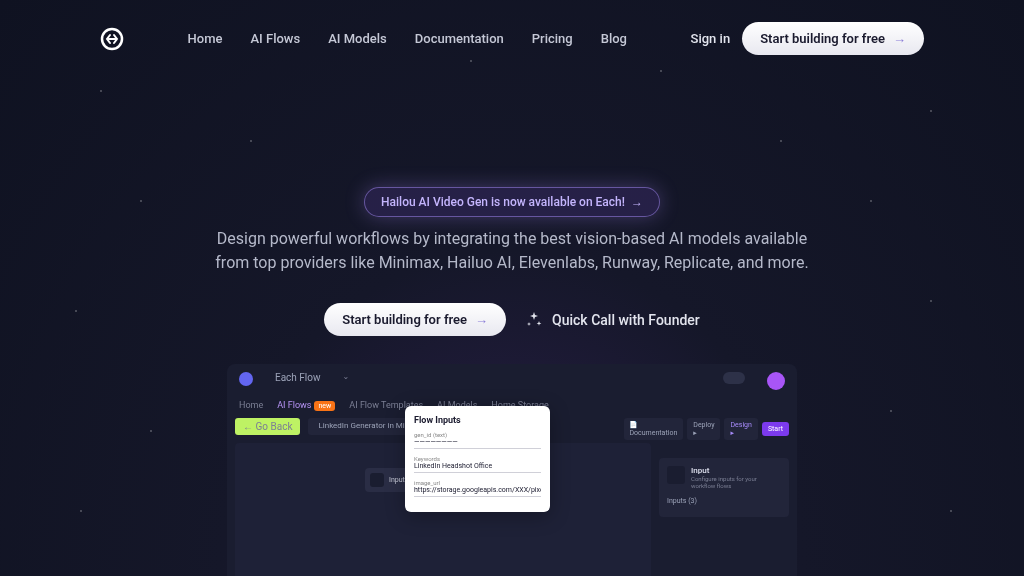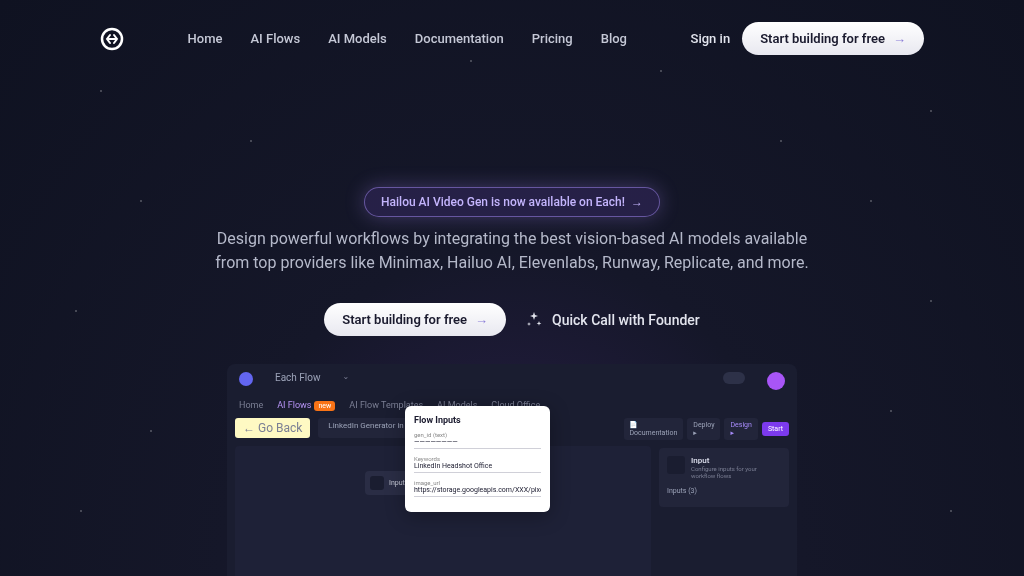--- a/index.html
+++ b/index.html
@@ -30,33 +30,33 @@
 .app-title{color:#9ca3b8;font-size:10px}
 .app-toggle{margin-left:auto;width:22px;height:12px;background:#2d3148;border-radius:6px}
 .app-avatar{width:18px;height:18px;border-radius:50%;background:#a855f7}
 .app-nav{display:flex;gap:14px;font-size:9px;color:#7b7f94;padding:4px 4px 8px}
 .app-nav span{cursor:pointer}
 .app-nav .active{color:#b794f6}
 .app-nav .badge-new{background:#f97316;color:#fff;font-size:7px;padding:1px 4px;border-radius:3px;margin-left:3px}
 .app-body{display:flex;gap:8px}
 .app-left{flex:1;position:relative}
 .app-back{display:flex;gap:8px;margin-bottom:8px}
-.back-btn{font-size:12px;color:#7b7f94;background:#fef9c3;padding:3px 8px;border-radius:3px}
+.back-btn{font-size:10px;color:#7b7f94;background:#bef264;padding:3px 8px;border-radius:3px}
 .crumb{font-size:8px;color:#9ca3b8;background:#22253a;padding:3px 10px;border-radius:3px}
 .canvas{background:#1e2137;border-radius:4px;height:170px;position:relative;padding:12px}
 .node{background:#2a2d45;border-radius:4px;padding:5px;display:flex;align-items:center;gap:5px;font-size:7px;color:#c5c8d6;position:absolute;min-width:85px}
 .node-icon{width:14px;height:14px;background:#1a1d30;border-radius:3px;flex-shrink:0}
 .node1{top:25px;left:130px}
 .modal{position:absolute;top:-12px;left:170px;width:145px;background:#fff;border-radius:6px;padding:9px;z-index:20;box-shadow:0 4px 20px rgba(0,0,0,.3)}
 .modal-title{font-size:9px;font-weight:700;color:#1a1a2e;margin-bottom:6px}
 .modal-field{margin-bottom:6px}
 .modal-label{font-size:6px;color:#888;display:block}
 .modal-value{font-size:7px;color:#1a1a2e;border-bottom:1px solid #d0d0d8;padding-bottom:2px;overflow:hidden;white-space:nowrap}
 .app-right{width:130px}
-.right-bar{display:flex;justify-content:flex-end;gap:4px;margin-bottom:8px;align-items:center}
+.right-bar{display:flex;justify-content:flex-end;gap:4px;margin-bottom:18px;align-items:center}
 .right-btn{font-size:7px;padding:3px 6px;border-radius:3px;color:#9ca3b8;background:#22253a}
 .right-btn.purple{background:#7c3aed;color:#fff}
 .panel{background:#22253a;border-radius:4px;padding:8px}
 .panel-head{display:flex;gap:6px;align-items:flex-start;margin-bottom:6px}
 .panel-icon{width:18px;height:18px;background:#1a1d30;border-radius:3px;flex-shrink:0}
 .panel-title{font-size:8px;font-weight:600;color:#d5d8e6}
 .panel-sub{font-size:6px;color:#7b7f94}
 .panel-section{font-size:7px;color:#9ca3b8;margin:8px 0 4px}
 </style>
 </head>
@@ -131,21 +131,21 @@
     <span class="app-title">Each Flow</span>
     <span style="color:#7b7f94;font-size:8px">⌄</span>
     <div class="app-toggle"></div>
     <div class="app-avatar"></div>
   </div>
   <div class="app-nav">
     <span>Home</span>
     <span class="active"><span>AI Flows</span><span class="badge-new">new</span></span>
     <span>AI Flow Templates</span>
     <span>AI Models</span>
-    <span>Cloud Office</span>
+    <span>Home Storage</span>
   </div>
   <div class="app-body">
     <div class="app-left">
       <div class="app-back">
         <span class="back-btn">← Go Back</span>
         <span class="crumb">LinkedIn Generator in Minutes</span>
       </div>
       <div class="canvas">
         <div class="node node1">
           <div class="node-icon"></div>

